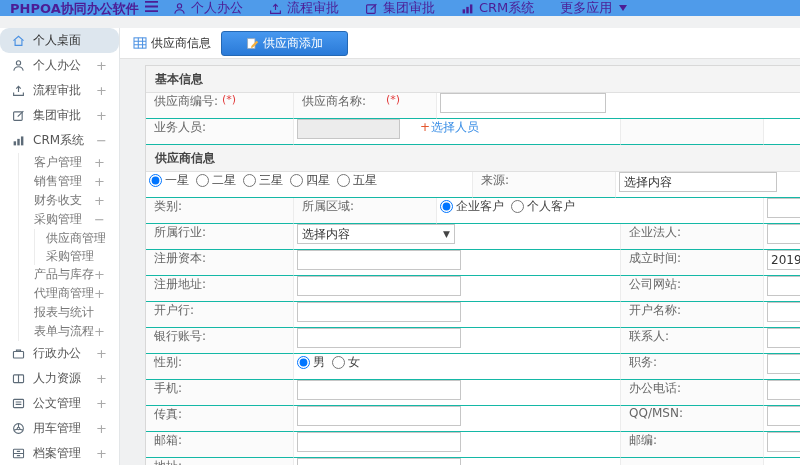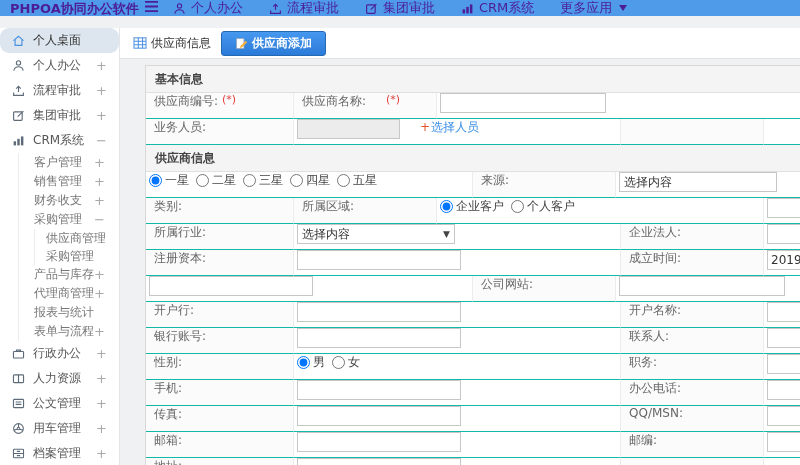--- a/index.html
+++ b/index.html
@@ -42,21 +42,21 @@
   
   .main { position:absolute; top:28px; left:120px; right:0; bottom:0; }
   .tabbar {
     height:30px; background:#fff; border-bottom:1px solid #e2e2e2;
     display:flex; align-items:center; padding-left:13px; gap:10px;
   }
   .tab { display:flex; align-items:center; gap:4px; font-size:12px; color:#333; cursor:pointer; }
   .tab .icn { display:inline-flex; }
   .tab.active {
     background:linear-gradient(#4798ef,#2a7ad8); border:1px solid #2468b4; color:#fff;
-    border-radius:3px; padding:3px 13px;font-weight:bold;
+    border-radius:3px; padding:3px 24px;
   }
   .content { position:absolute; top:31px; left:0; right:0; bottom:0; background:#f0f1f2; overflow:hidden; }
   .panel { margin:6px 0 0 25px; width:860px; background:#fff; border:1px solid #d8d8d8; box-sizing:border-box; }
   
   .sec-h {
     height:26px; line-height:26px; background:#f4f4f4; border-bottom:1px solid #e0e0e0;
     padding-left:9px; font-size:12px; font-weight:bold; color:#444;
   }
   .frow { display:flex; height:26px; }
   .cell { border-bottom:1px solid #14b8a6; border-right:1px solid #ececec; box-sizing:border-box; display:flex; align-items:flex-start; }
@@ -409,20 +409,23 @@
             <input type="text" class="txt" style="width: 156px;" value="">
           </div>
           <div class="cell lbl l2c">
             <span>成立时间:</span>
           </div>
           <div class="cell fld f2">
             <input type="text" class="txt" style="width: 158px;" value="2019-08-26">
           </div>
         </div>
         <div class="frow">
+          <div class="cell lbl ">
+            <span>注册地址:</span>
+          </div>
           <div class="cell fld f1">
             <input type="text" class="txt" style="width: 156px;" value="">
           </div>
           <div class="cell lbl l2c">
             <span>公司网站:</span>
           </div>
           <div class="cell fld f2">
             <input type="text" class="txt" style="width: 158px;" value="">
           </div>
         </div>

